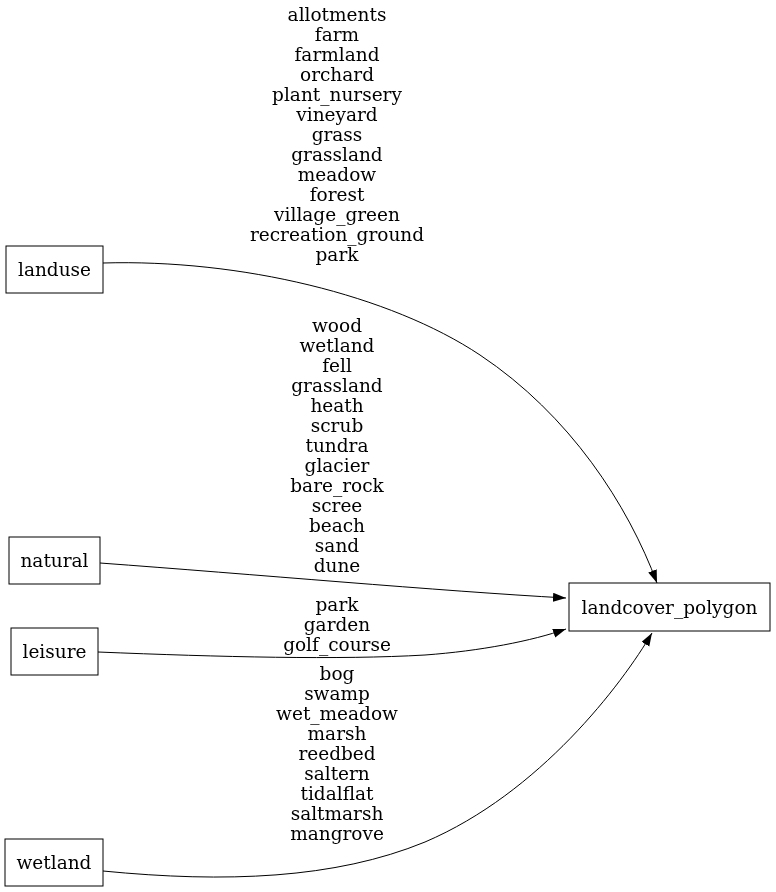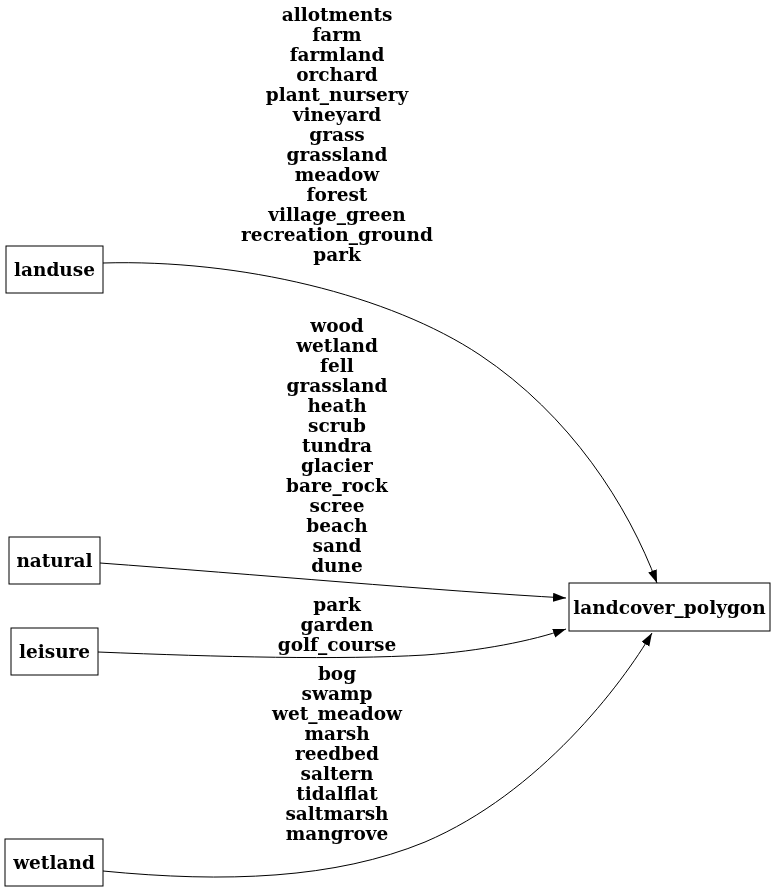--- a/index.html
+++ b/index.html
@@ -6,21 +6,20 @@
     margin: 0;
     padding: 0;
     background: #ffffff;
     width: 776px;
     height: 892px;
     overflow: hidden;
   }
   .graph-wrap {
     width: 776px;
     height: 892px;
-    font-weight: bold;
   }
   svg text {
     font-family: "DejaVu Serif", "Liberation Serif", serif;
     font-size: 18.5px;
     fill: #000000;
   }
   svg .edge-path {
     stroke: #000000;
     stroke-width: 1;
     fill: none;

